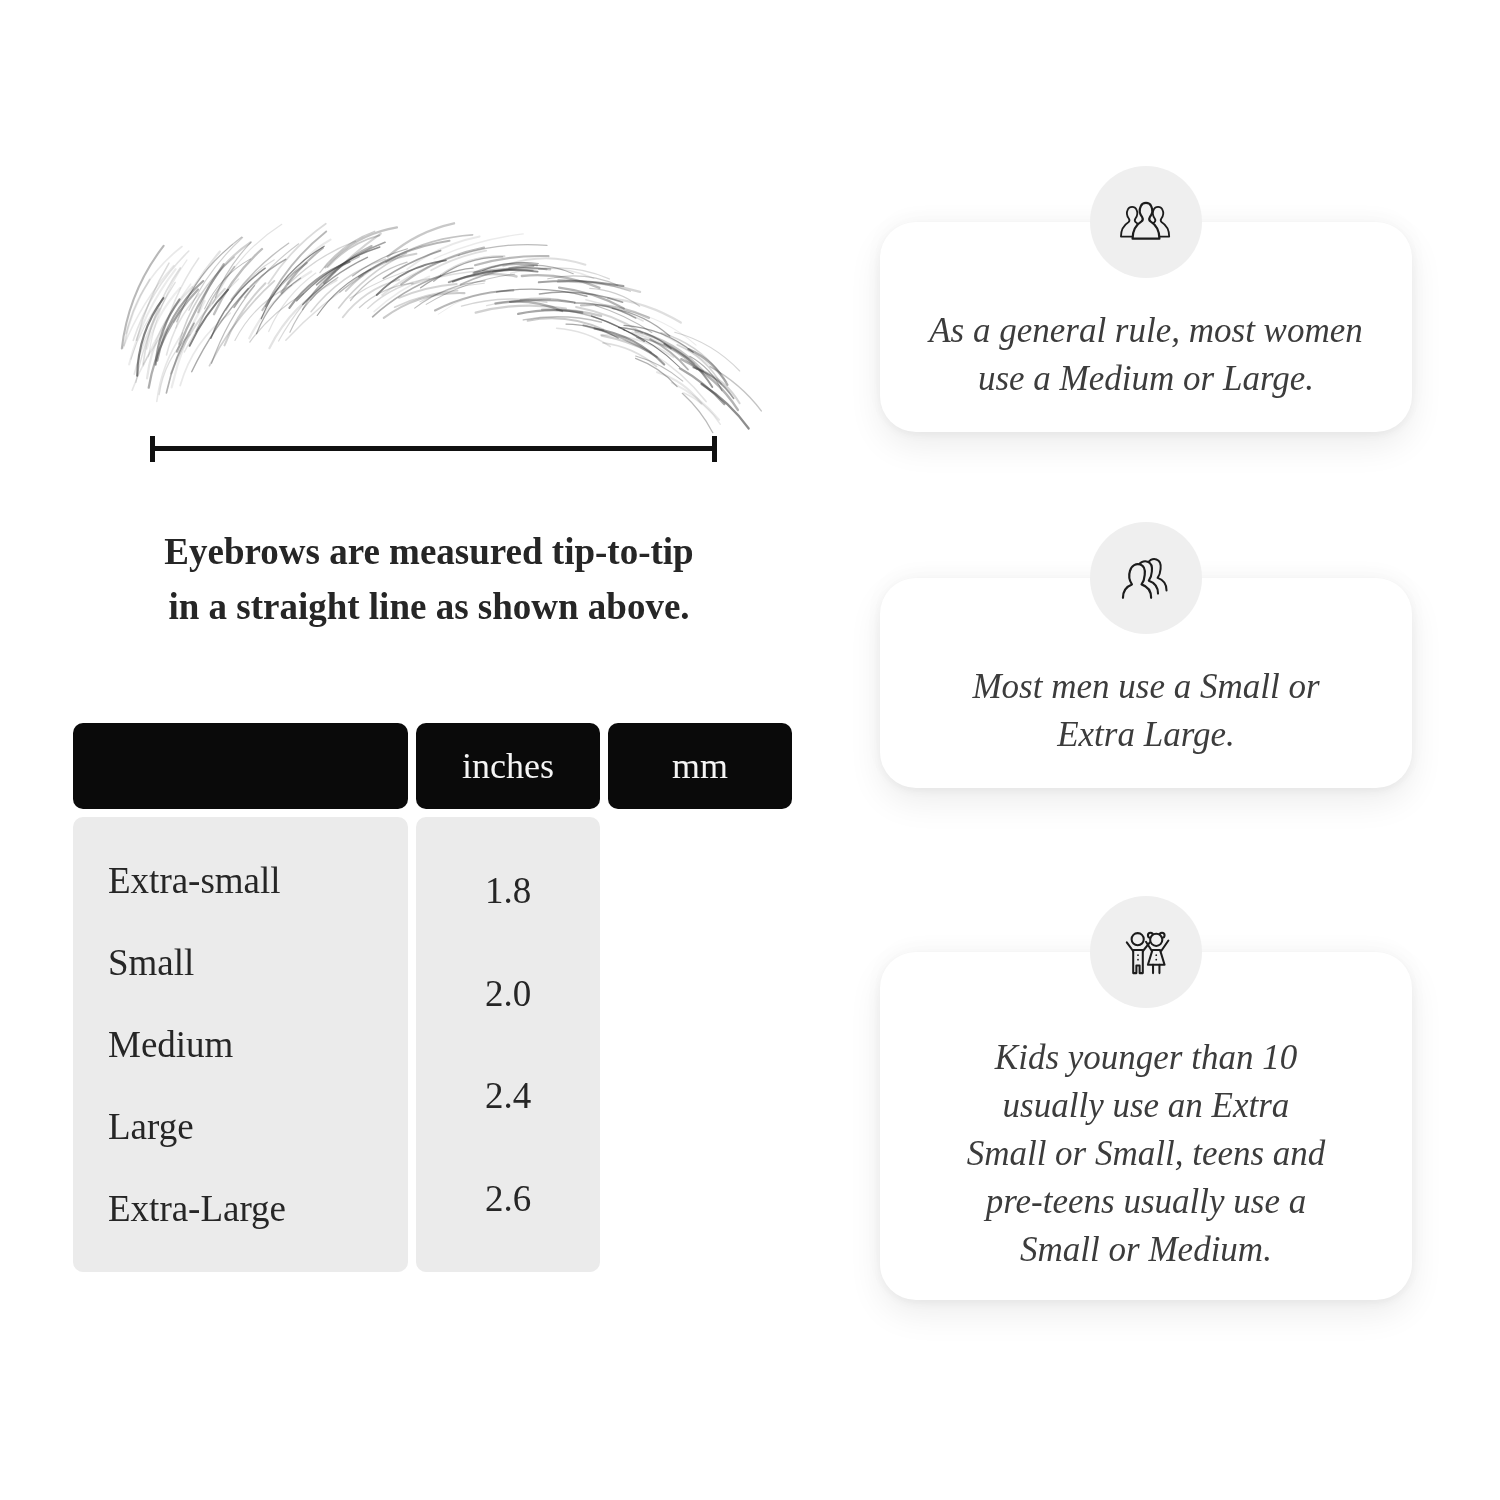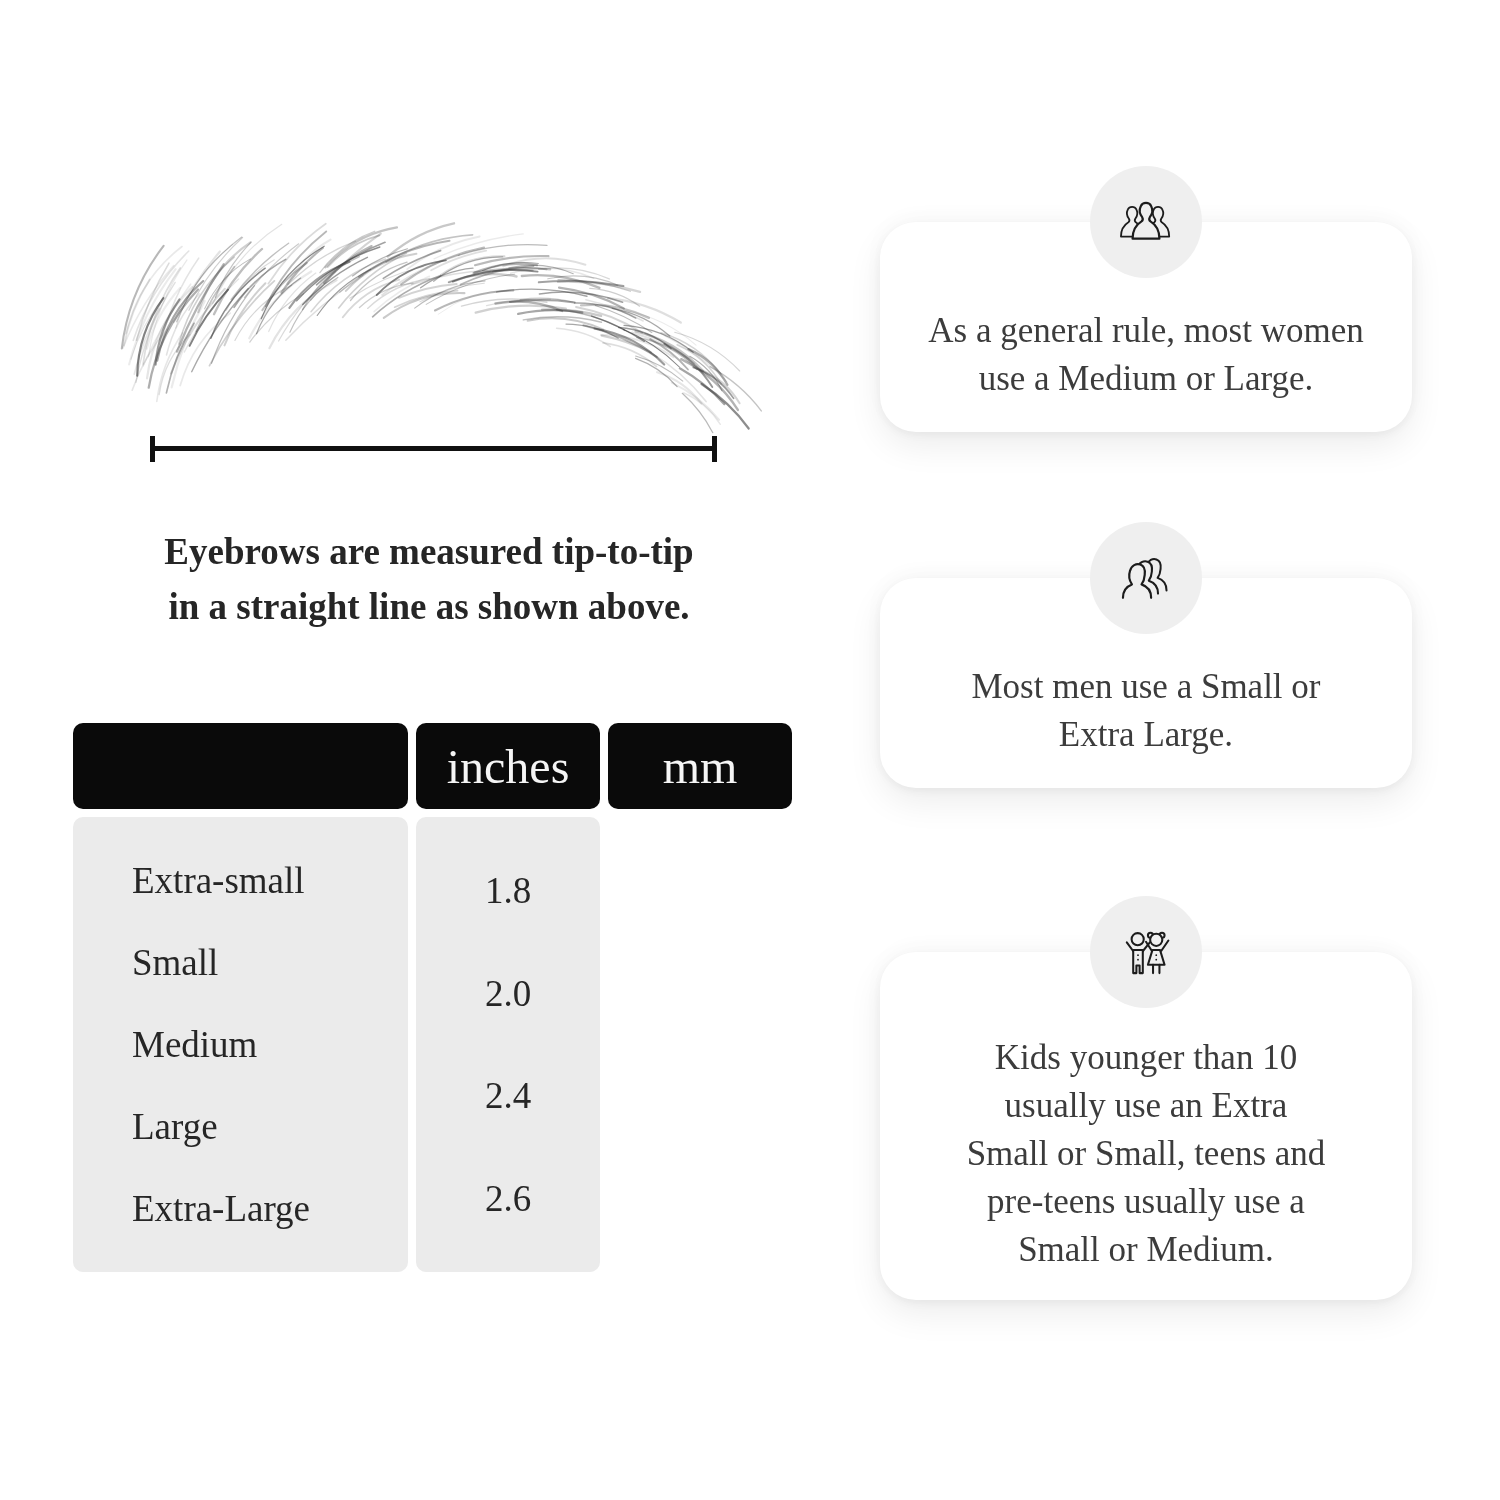--- a/index.html
+++ b/index.html
@@ -17,37 +17,37 @@
   .measure-line .cap.l{left:0;} .measure-line .cap.r{right:0;}
   
   .caption{position:absolute;left:104px;top:524px;width:650px;text-align:center;
     font-size:37px;line-height:55px;color:var(--text-dark,#262626);font-weight:bold;}
   .caption span{display:block;}
   
   .size-table{position:absolute;left:73px;top:723px;width:719px;}
   .thead,.tbody{display:grid;grid-template-columns:335px 184px 184px;column-gap:8px;}
   .thead .hcell{height:86px;background:var(--table-header-bg,#0a0a0a);border-radius:10px;
     color:var(--table-header-text,#f5f5f5);display:flex;align-items:center;justify-content:center;
-    font-size:48px;}
+    font-size:36px;}
   .tbody{margin-top:8px;}
   .tcol{height:455px;background:var(--table-body-bg,#ebebeb);border-radius:10px;
     display:flex;flex-direction:column;padding:22px 0;box-sizing:border-box;}
   .tcell{flex:1;display:flex;align-items:center;justify-content:center;
     font-size:37px;color:var(--text-dark,#262626);}
-  .tcol.names .tcell{justify-content:flex-start;padding-left:59px;}
+  .tcol.names .tcell{justify-content:flex-start;padding-left:35px;}
   
   .card{position:absolute;left:880px;width:532px;background:var(--card-bg,#fff);border-radius:36px;
     box-shadow:0 14px 34px rgba(0,0,0,0.075),0 3px 10px rgba(0,0,0,0.04),0 -6px 22px rgba(0,0,0,0.025);
     display:flex;flex-direction:column;align-items:center;justify-content:center;
     padding-top:56px;box-sizing:border-box;}
   .card.c1{top:222px;height:210px;}
   .card.c2{top:578px;height:210px;}
   .card.c3{top:952px;height:348px;}
   .card .txt{text-align:center;font-size:35px;line-height:48px;color:var(--card-text,#3c3c3c);}
-  .card .txt span{display:block;}
+  .card .txt span{display:block;font-style:italic;}
   .icon-circle{position:absolute;left:calc(50% - 56px);top:-56px;width:112px;height:112px;
     border-radius:50%;background:var(--icon-circle-bg,#efefef);
     display:flex;align-items:center;justify-content:center;}
   .icon-circle svg{display:block;}
 </style>
 </head>
 <body>
 
 <div class="canvas">
 

